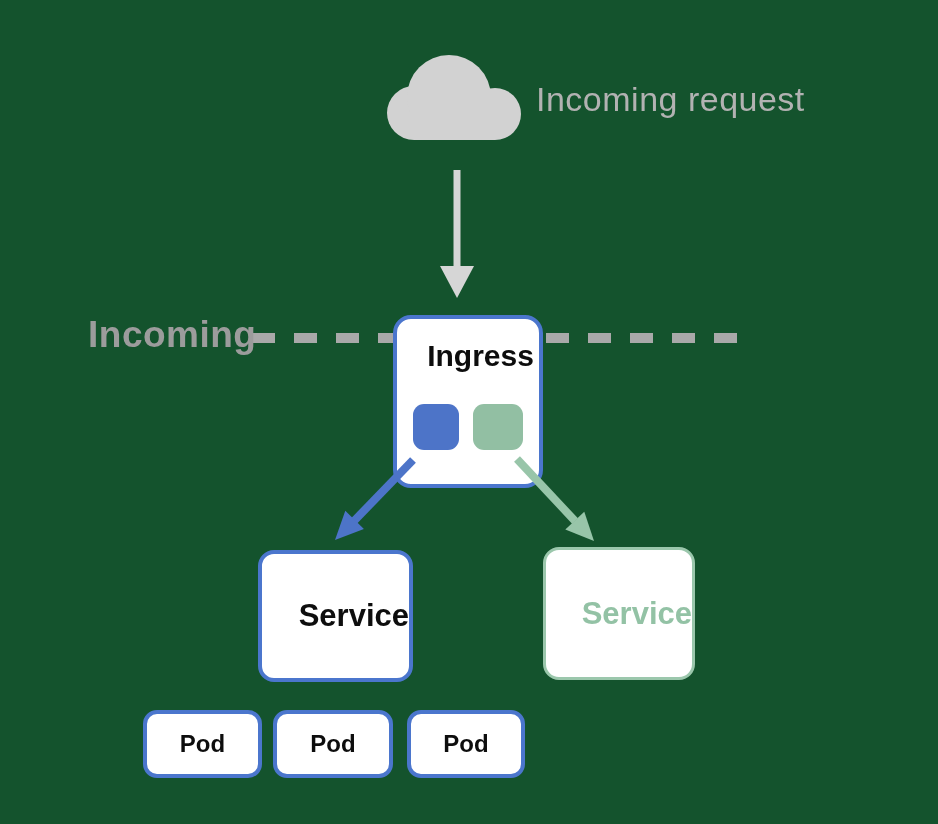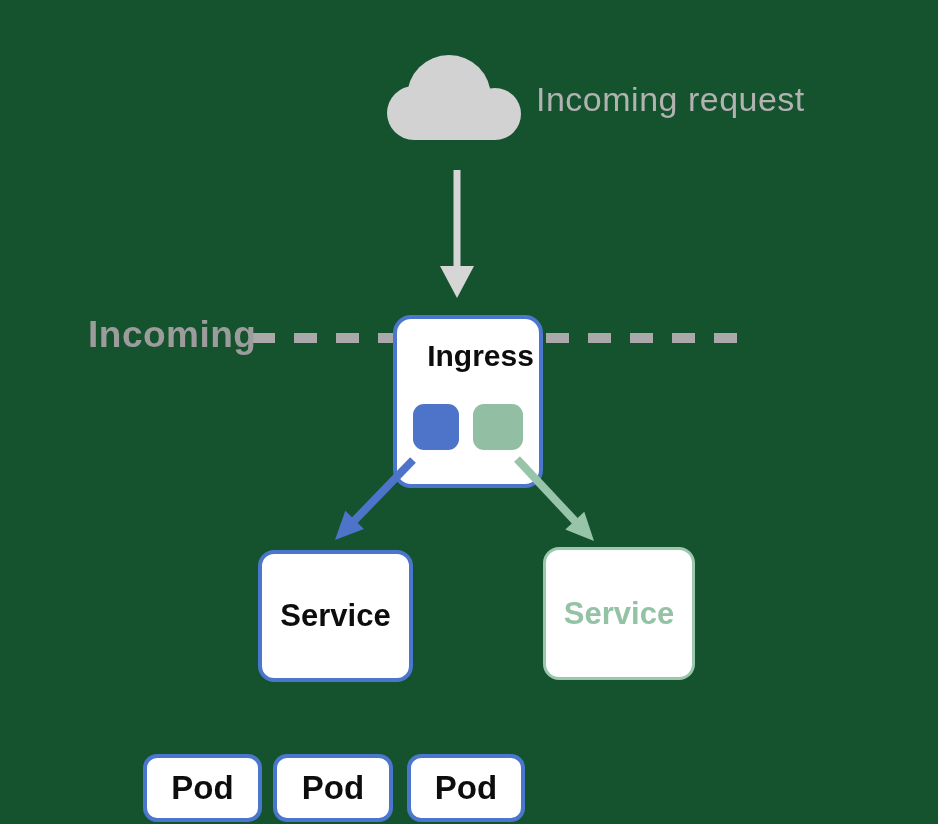--- a/index.html
+++ b/index.html
@@ -85,21 +85,21 @@
   .chip-green {
     left: 76px;
     top: 85px;
     width: 50px;
     background: #92bfa3;
   }
 
   .service-box {
     display: flex;
     align-items: center;
-    justify-content: center;
+    justify-content: flex-end;
     font-size: 31px;
     font-weight: bold;
   }
   .service-blue {
     left: 258px;
     top: 550px;
     width: 155px;
     height: 132px;
     border: 4px solid #4b76cd;
     border-radius: 16px;
@@ -116,24 +116,23 @@
   }
 
   .pod-box {
     top: 710px;
     height: 68px;
     border: 4px solid #4b76cd;
     border-radius: 14px;
     display: flex;
     align-items: center;
     justify-content: center;
-    font-size: 33px;
+    font-size: 24px;
     font-weight: bold;
     color: #0d0d0d;
-    margin-top: 44px;
   }
   .pod-1 { left: 143px; width: 119px; }
   .pod-2 { left: 273px; width: 120px; }
   .pod-3 { left: 407px; width: 118px; }
 </style>
 </head>
 <body>
 
 <div class="canvas">
 

